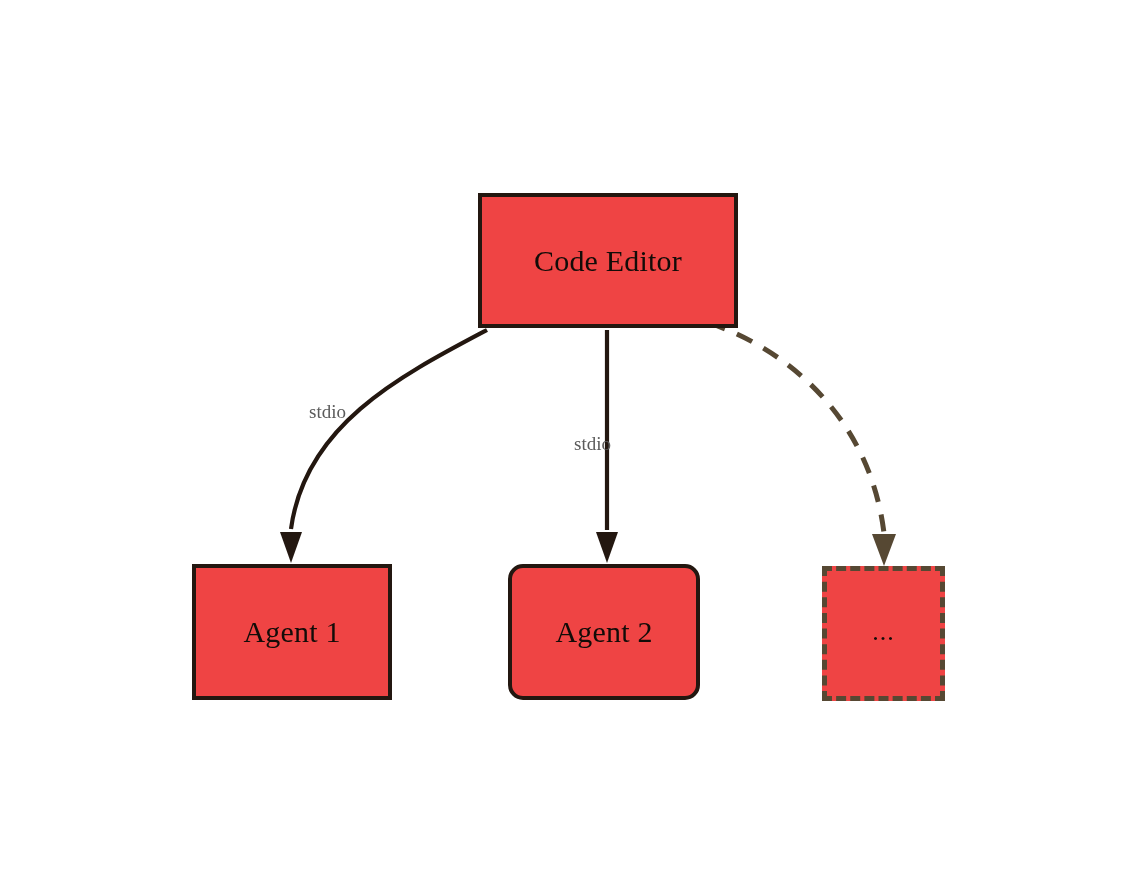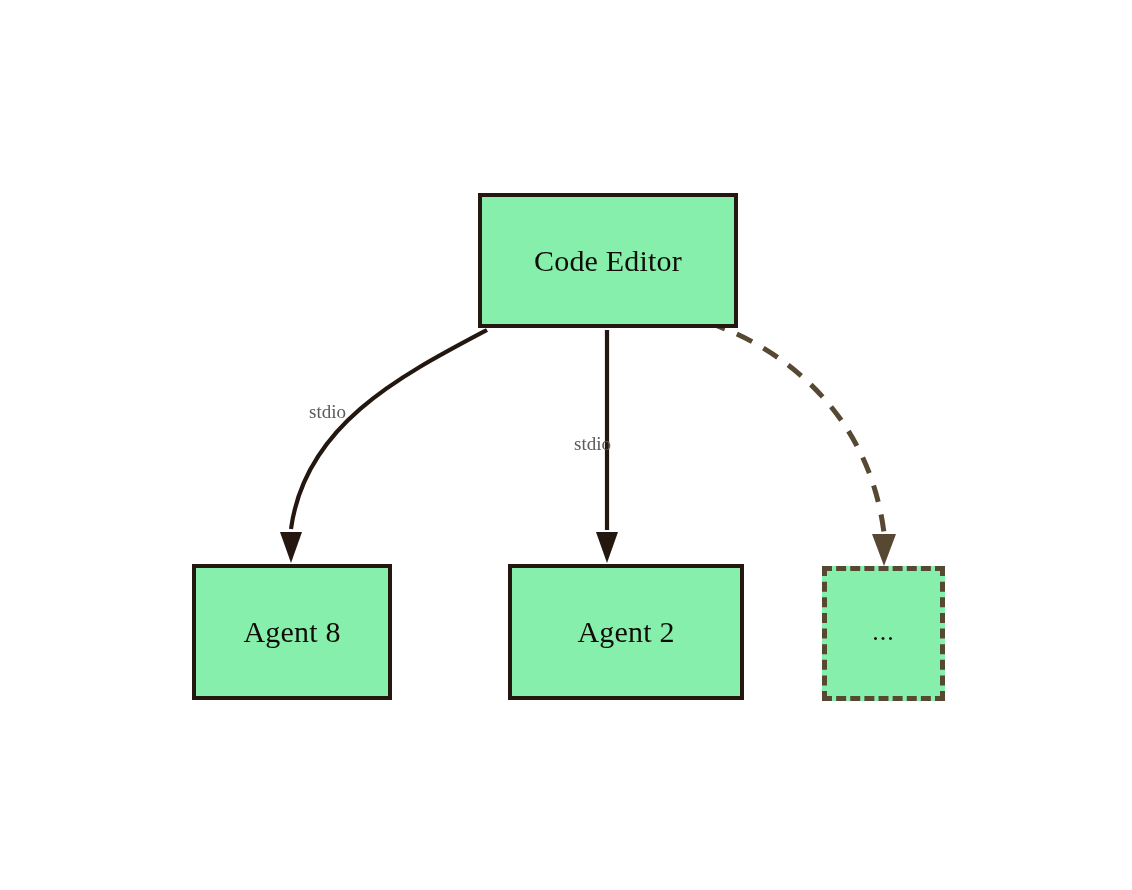--- a/index.html
+++ b/index.html
@@ -25,21 +25,21 @@
     top: 0;
     width: 1132px;
     height: 890px;
   }
   .node {
     position: absolute;
     box-sizing: border-box;
     display: flex;
     align-items: center;
     justify-content: center;
-    background: #86efac;
+    background: #ef4444;
     color: #120c08;
     font-size: 30px;
     line-height: 1;
     letter-spacing: 0.2px;
   }
   .node-solid {
     border: 4px solid #231710;
   }
   .node-dashed {
     border: 5px dashed #564833;
@@ -62,22 +62,23 @@
   }
   #node-agent-1 {
     left: 192px;
     top: 564px;
     width: 200px;
     height: 136px;
   }
   #node-agent-2 {
     left: 508px;
     top: 564px;
-    width: 236px;
+    width: 192px;
     height: 136px;
+    border-radius: 15px;
   }
   #node-ellipsis {
     left: 822px;
     top: 566px;
     width: 123px;
     height: 135px;
   }
   .edge-label {
     position: absolute;
     color: #5b5b5b;
@@ -115,21 +116,21 @@
       <path d="M 709 323 C 790 350 870 420 884 533" fill="none" stroke="#564833" stroke-width="5" stroke-linecap="butt" stroke-dasharray="17 13"></path>
       <polygon points="884,566 872,534 896,534" fill="#564833"></polygon>
     </g>
   </svg>
 
   <div class="node node-solid" id="node-code-editor">
     <span class="node-label">Code Editor</span>
   </div>
 
   <div class="node node-solid" id="node-agent-1">
-    <span class="node-label">Agent 8</span>
+    <span class="node-label">Agent 1</span>
   </div>
 
   <div class="node node-solid" id="node-agent-2">
     <span class="node-label">Agent 2</span>
   </div>
 
   <div class="node node-dashed" id="node-ellipsis">
     <span class="node-label dots-label">...</span>
   </div>
 

